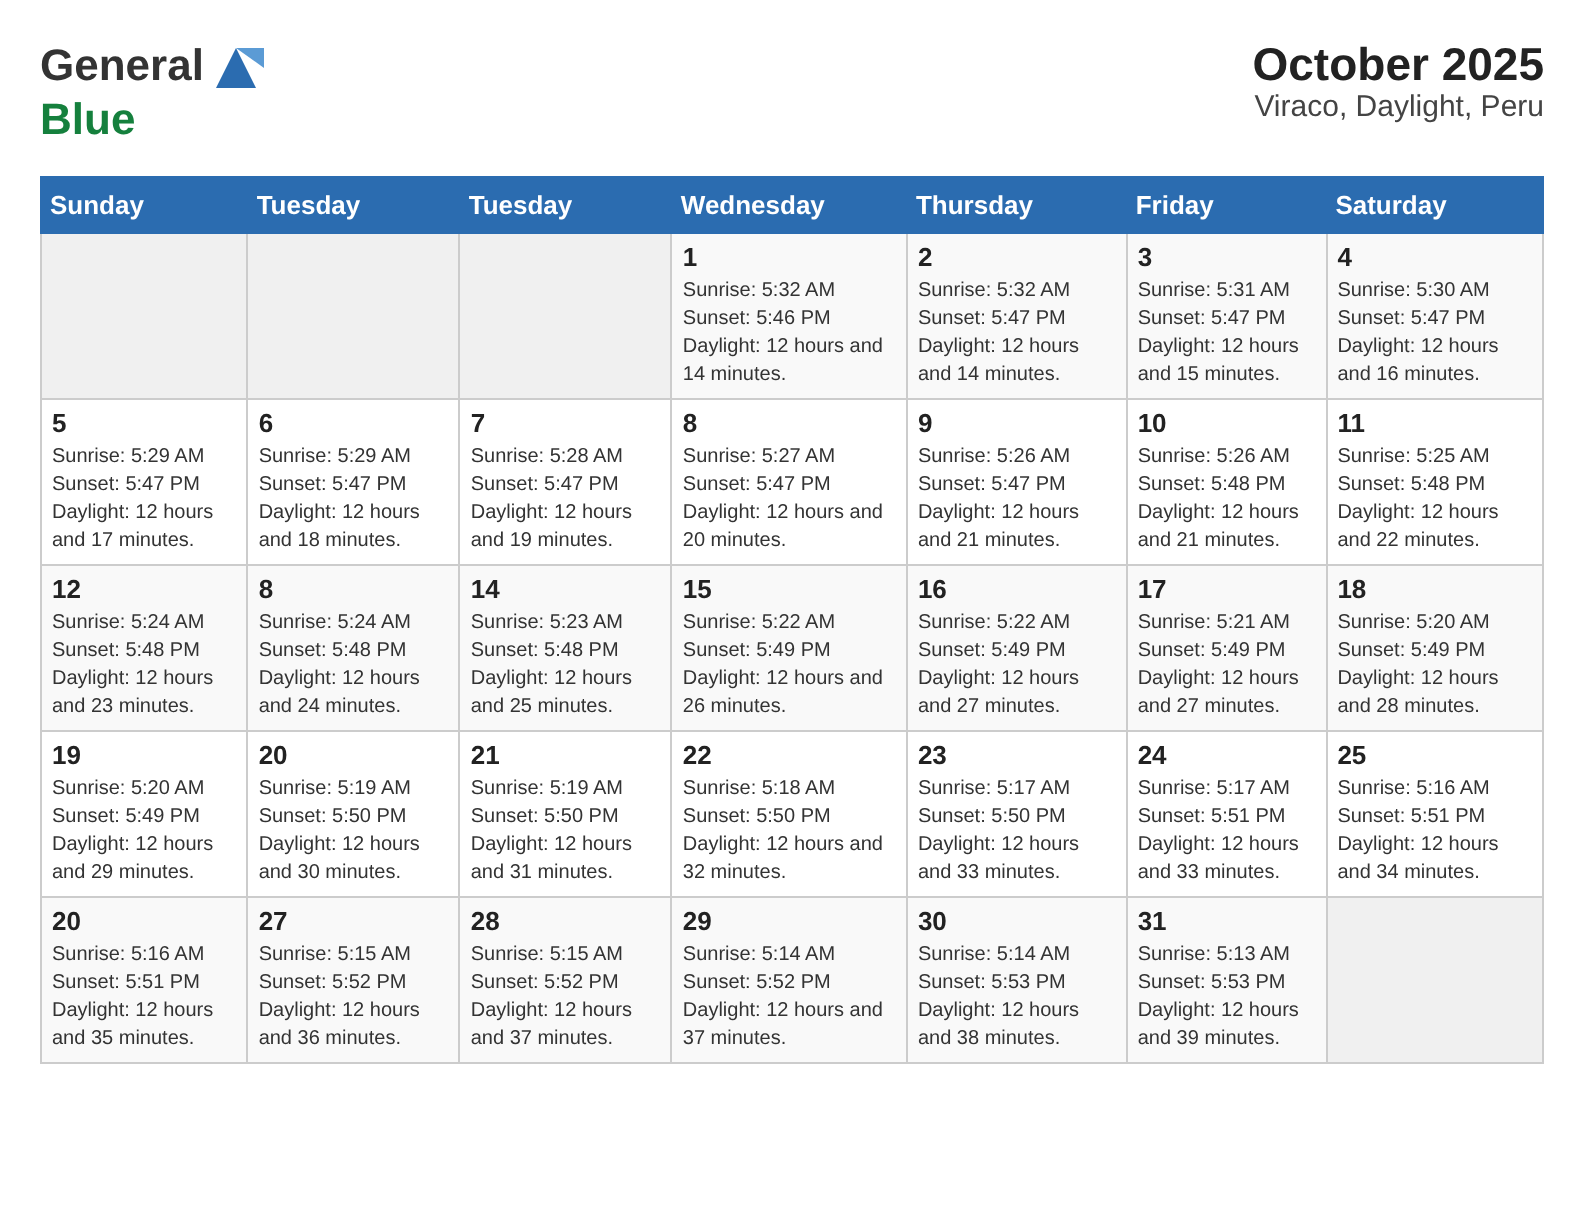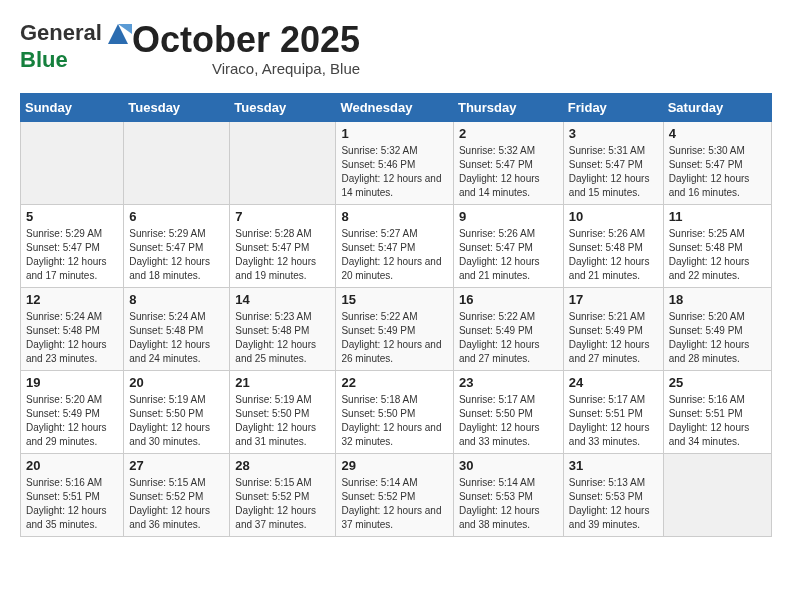--- a/index.html
+++ b/index.html
@@ -5,20 +5,21 @@
     * { box-sizing: border-box; margin: 0; padding: 0; }
     body {
       font-family: Arial, sans-serif;
       background: #fff;
       width: 792px;
       min-height: 612px;
       padding: 20px;
     }
     .header {
       display: flex;
+      justify-content: space-between;
       align-items: flex-start;
       margin-bottom: 16px;
     }
     .logo {
       display: flex;
       align-items: center;
     }
     .logo-text {
       font-size: 22px;
       font-weight: bold;
@@ -26,21 +27,21 @@
     }
     .logo-general { color: #333; }
     .logo-blue { color: #15803d; margin-top: 17px; }
     .logo-icon {
       width: 28px;
       height: 28px;
       margin-left: 2px;
     }
     .title-block { text-align: right; }
     .month-title {
-      font-size: 36px;
+      font-size: 23px;
       font-weight: bold;
       color: #222;
       line-height: 1.1;
     }
     .subtitle {
       font-size: 15px;
       color: #444;
     }
     .calendar {
       width: 100%;
@@ -94,21 +95,21 @@
           <polygon points="14,4 28,4 28,14" fill="#5b9bd5"></polygon>
         </svg>
       </div>
       <div class="logo-text">
         <span class="logo-blue">Blue</span>
       </div>
     </div>
   </div>
   <div class="title-block">
     <div class="month-title">October 2025</div>
-    <div class="subtitle">Viraco, Arequipa, Blue</div>
+    <div class="subtitle">Viraco, Daylight, Peru</div>
   </div>
 </div>
 
 <table class="calendar">
   <thead>
     <tr>
     <th>Sunday</th>
         <th>Tuesday</th>
         <th>Tuesday</th>
         <th>Wednesday</th>

